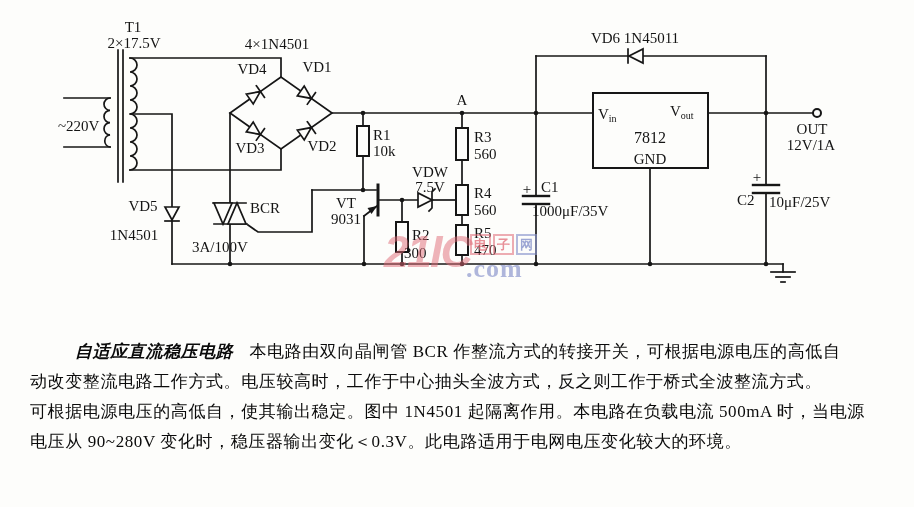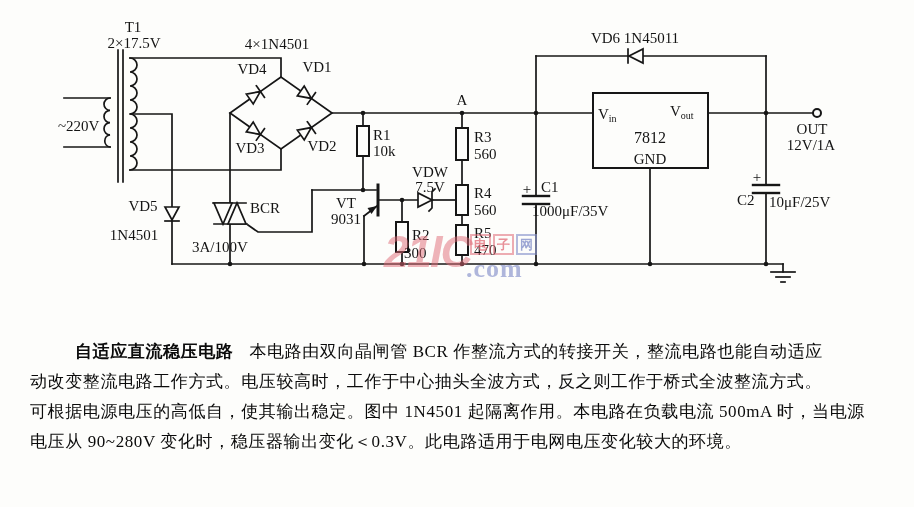--- a/index.html
+++ b/index.html
@@ -34,21 +34,21 @@
     font-family:"Liberation Serif",serif;font-weight:bold;
     font-size:26px;color:rgba(148,158,208,0.75);letter-spacing:1px;
   }
   
   .desc{
     position:absolute;left:30px;top:337px;width:858px;
     font-size:17px;line-height:30px;color:#0b0b0b;letter-spacing:0.6px;
   }
   .desc-line{white-space:nowrap;}
   .desc-line.first{padding-left:45px;}
-  .desc-title{font-weight:bold;margin-right:16px;}
+  .desc-title{font-weight:bold;margin-right:16px;font-style:italic;}
 </style>
 </head>
 <body>
 
 <svg id="circuit" width="914" height="330" viewBox="0 0 914 330" xmlns="http://www.w3.org/2000/svg">
 
   <g>
 
     <path class="wire" d="M64,98 H110"></path>
     <path class="wire" d="M64,147 H110"></path>
@@ -240,18 +240,18 @@
   <span class="wm-boxes">
     <span class="wm-box">电</span>
     <span class="wm-box">子</span>
     <span class="wm-box blue">网</span>
   </span>
   <span class="wm-domain">.com</span>
 </div>
 
 <div class="desc">
   <div class="desc-line first">
-    <span class="desc-title">自适应直流稳压电路</span><span>本电路由双向晶闸管 BCR 作整流方式的转接开关，整流电路也能自动适应</span>
+    <span class="desc-title">自适应直流稳压电路</span><span>本电路由双向晶闸管 BCR 作整流方式的转接开关，可根据电源电压的高低自</span>
   </div>
   <div class="desc-line">动改变整流电路工作方式。电压较高时，工作于中心抽头全波方式，反之则工作于桥式全波整流方式。</div>
   <div class="desc-line">可根据电源电压的高低自，使其输出稳定。图中 1N4501 起隔离作用。本电路在负载电流 500mA 时，当电源</div>
   <div class="desc-line">电压从 90~280V 变化时，稳压器输出变化＜0.3V。此电路适用于电网电压变化较大的环境。</div>
 </div>
 
 </body></html>

